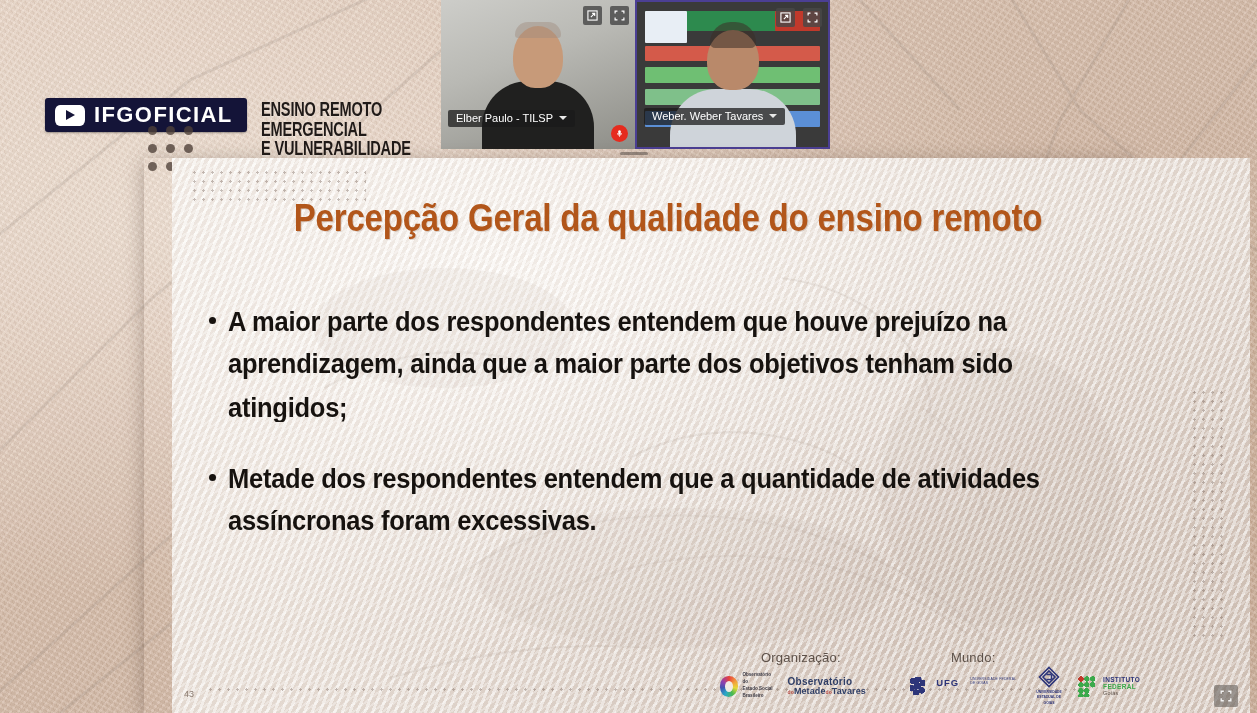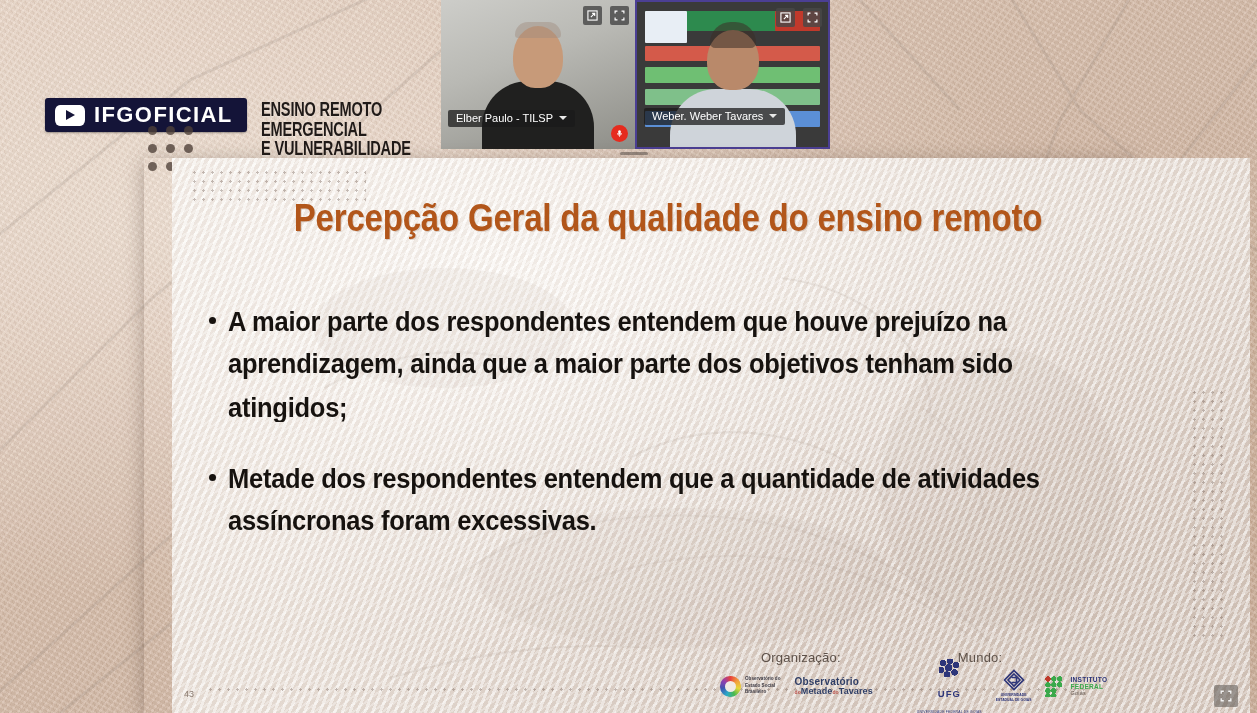--- a/index.html
+++ b/index.html
@@ -325,21 +325,21 @@
     content:""; position:absolute; inset:5px; border-radius:50%;
     background: #f1ebe4;
   }
   .logo-oesb .txt { font-size: 4.6px; line-height: 1.5; color:#3c3a44; font-weight:700; }
 
   .logo-omt { display:flex; flex-direction:column; line-height:1; }
   .logo-omt .l1 { font-size: 10px; color:#2f3e66; font-weight:700; letter-spacing:.2px; }
   .logo-omt .l2 { font-size: 9px; color:#2f3e66; font-weight:700; letter-spacing:.1px; }
   .logo-omt .l2 .sm { font-size:5px; color:#b2443c; }
 
-  .logo-ufg { display:flex; flex-direction:column; align-items:center; gap:11px; }
+  .logo-ufg { display:flex; align-items:flex-start; gap:11px; }
   .logo-ufg .mark {
     width: 20px; height: 18px;
     background:
       radial-gradient(circle at 20% 22%, #2d3579 0 3.2px, transparent 3.4px),
       radial-gradient(circle at 55% 12%, #2d3579 0 3.2px, transparent 3.4px),
       radial-gradient(circle at 86% 34%, #2d3579 0 3.2px, transparent 3.4px),
       radial-gradient(circle at 78% 74%, #2d3579 0 3.2px, transparent 3.4px),
       radial-gradient(circle at 40% 86%, #2d3579 0 3.2px, transparent 3.4px),
       radial-gradient(circle at 10% 62%, #2d3579 0 3.2px, transparent 3.4px),
       radial-gradient(circle at 48% 48%, #2d3579 0 3.6px, transparent 3.8px);

